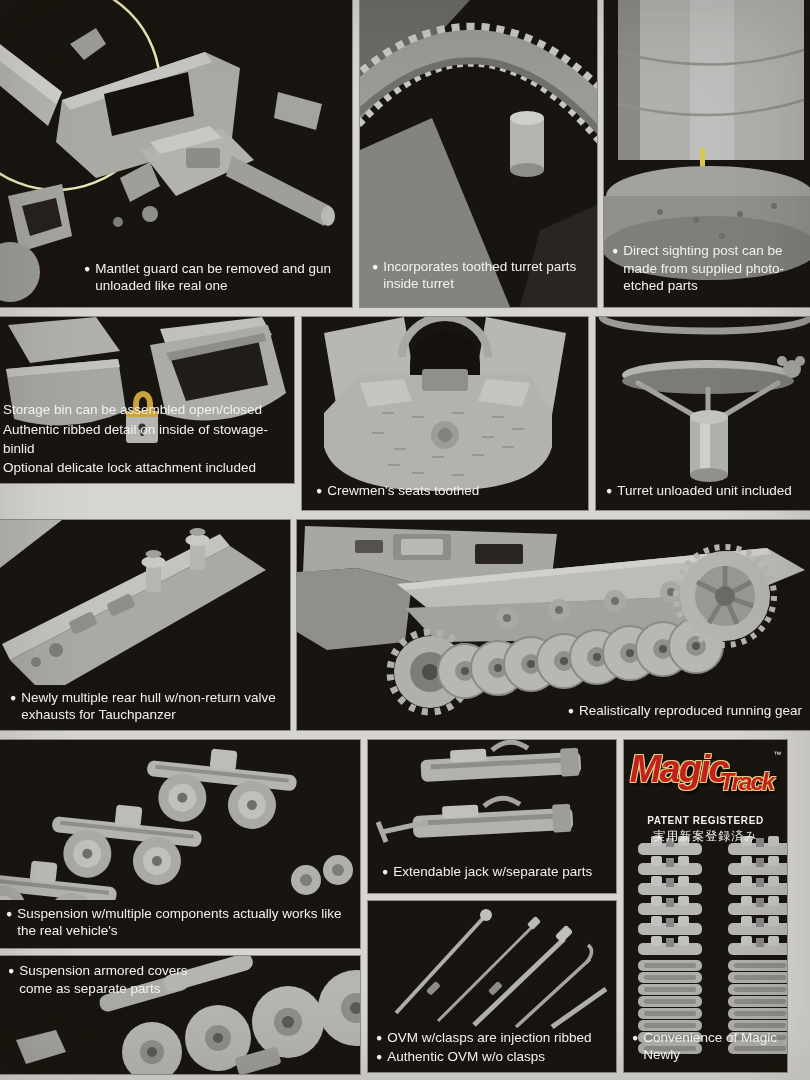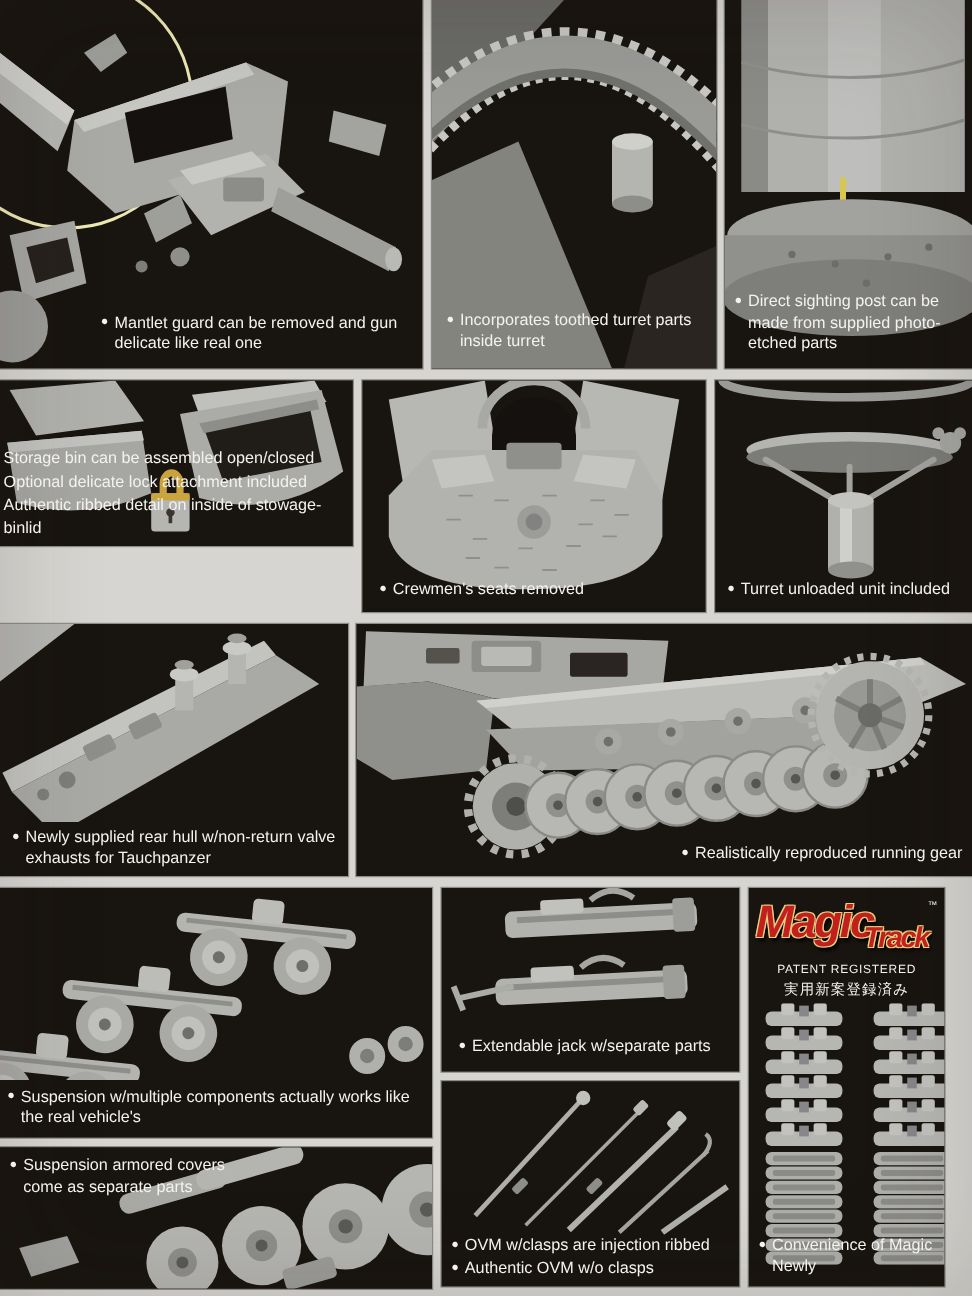--- a/index.html
+++ b/index.html
@@ -17,21 +17,21 @@
   .capcol .b{font-size:10.5px;padding-top:2px;}
   svg{display:block;}
   
   .mt-logo{position:absolute;top:8px;left:0;right:0;text-align:center;z-index:5;}
   .mt-word{font-style:italic;font-weight:bold;color:#c2201f;letter-spacing:-2px;
         text-shadow:-1px -1px 0 #e6cf7e, 1px -1px 0 #e6cf7e, -1px 1px 0 #e6cf7e,
                     1px 1px 0 #e6cf7e, 2px 3px 3px rgba(0,0,0,.9);}
   .mt-magic{font-size:38px;display:inline-block;}
   .mt-track{font-size:24px;display:inline-block;margin-left:-8px;position:relative;top:8px;}
   .mt-tm{color:#f3f2ee;font-size:8px;vertical-align:top;position:relative;top:2px;}
-  .mt-patent{color:#f3f2ee;font-weight:normal;font-size:10px;letter-spacing:.6px;margin-top:12px;}
+  .mt-patent{color:#f3f2ee;font-weight:bold;font-size:10px;letter-spacing:.6px;margin-top:24px;}
   .mt-jp{color:#f3f2ee;font-size:12px;letter-spacing:1px;margin-top:2px;}
 </style>
 </head>
 <body>
 
 <div id="page">
 
   <div class="panel" style="left:0;top:0;width:352px;height:307px;">
     <svg width="352" height="307">
       <circle cx="56" cy="86" r="104" fill="none" stroke="#ece8b2" stroke-width="2.5"></circle>
@@ -49,21 +49,21 @@
       <polygon points="232,156 330,206 324,226 226,176" fill="#9e9e9b"></polygon>
       <ellipse cx="328" cy="216" rx="7" ry="10" fill="#b9b9b6"></ellipse>
       <polygon points="8,196 62,184 72,236 20,252" fill="#a5a5a2"></polygon>
       <polygon points="22,206 56,198 62,226 30,236" fill="#26211d"></polygon>
       <circle cx="10" cy="272" r="30" fill="#9b9b98"></circle>
       <circle cx="150" cy="214" r="8" fill="#8e8e8b"></circle>
       <circle cx="118" cy="222" r="5" fill="#7d7d7a"></circle>
     </svg>
     <div class="cap" style="left:84px;bottom:12px;width:262px;">
       <span class="b">●</span>
-      <span>Mantlet guard can be removed and gun delicate like real one</span>
+      <span>Mantlet guard can be removed and gun unloaded like real one</span>
     </div>
   </div>
 
   <div class="panel" style="left:360px;top:0;width:237px;height:307px;">
     <svg width="237" height="307">
       <polygon points="0,0 110,0 0,120" fill="#6a6a67"></polygon>
       <polygon points="0,150 72,118 150,307 0,307" fill="#84847f"></polygon>
       <path d="M-15,112 Q120,-32 256,132" stroke="#c6c6c3" stroke-width="44" fill="none" stroke-dasharray="7 6"></path>
       <path d="M-15,112 Q120,-32 256,132" stroke="#9a9a97" stroke-width="30" fill="none"></path>
       <path d="M-15,126 Q120,-14 252,146" stroke="#70706d" stroke-width="7" fill="none"></path>
@@ -95,39 +95,39 @@
       <circle cx="136" cy="214" r="3" fill="#6c6c69"></circle>
       <circle cx="170" cy="206" r="3" fill="#6c6c69"></circle>
       <circle cx="118" cy="236" r="3" fill="#6c6c69"></circle>
     </svg>
     <div class="cap" style="left:8px;bottom:12px;width:196px;">
       <span class="b">●</span>
       <span>Direct sighting post can be made from supplied photo-etched parts</span>
     </div>
   </div>
 
-  <div class="panel" style="left:0;top:317px;width:294px;height:138px;">
+  <div class="panel" style="left:0;top:317px;width:294px;height:166px;">
     <svg width="294" height="128">
       <polygon points="8,8 96,0 120,34 30,46" fill="#b0b0ad"></polygon>
       <path d="M6,52 L118,42 L126,94 Q70,118 14,102 Z" fill="#a6a6a3"></path>
       <path d="M6,52 L118,42 L120,50 L8,60 Z" fill="#c2c2bf"></path>
       <polygon points="160,12 262,0 272,18 168,34" fill="#c0c0bd"></polygon>
       <path d="M150,28 L268,8 L286,76 Q232,116 166,98 Z" fill="#ababa8"></path>
       <polygon points="170,40 258,22 268,68 186,84" fill="#201c18"></polygon>
       <polygon points="166,36 264,16 266,24 170,44" fill="#8d8d8a"></polygon>
       <path d="M133,86 a10,12 0 0 1 20,0 v10 h-6 v-10 a4,6 0 0 0 -8,0 v10 h-6 z" fill="#c9a23c"></path>
       <rect x="126" y="94" width="32" height="32" rx="3" fill="#b5b5b2"></rect>
       <rect x="126" y="94" width="32" height="6" fill="#caa53e"></rect>
       <circle cx="142" cy="110" r="3.5" fill="#3a352f"></circle>
       <rect x="140.5" y="111" width="3" height="8" fill="#3a352f"></rect>
     </svg>
     <div class="capcol" style="left:3px;bottom:6px;">
       <div>Storage bin can be assembled open/closed</div>
+      <div>Authentic ribbed detail on inside of stowage-binlid</div>
       <div>Optional delicate lock attachment included</div>
-      <div>Authentic ribbed detail on inside of stowage-binlid</div>
     </div>
   </div>
 
   <div class="panel" style="left:302px;top:317px;width:286px;height:193px;">
     <svg width="286" height="193">
       <polygon points="22,16 102,0 116,84 38,110" fill="#b7b7b4"></polygon>
       <polygon points="184,0 264,16 248,110 170,84" fill="#b7b7b4"></polygon>
       <path d="M108,46 a35,32 0 0 1 70,0 v18 h-70 z" fill="#15110e"></path>
       <path d="M100,40 a43,40 0 0 1 86,0" stroke="#a8a8a5" stroke-width="8" fill="none"></path>
       <path d="M58,58 h170 l22,38 v34 q-12,44 -114,44 q-102,0 -114,-44 v-34 z" fill="#b2b2af"></path>
@@ -136,21 +136,21 @@
       <circle cx="143" cy="118" r="7" fill="#828280"></circle>
       <polygon points="58,66 102,62 110,84 66,90" fill="#c4c4c1"></polygon>
       <polygon points="184,62 228,66 220,90 176,84" fill="#c4c4c1"></polygon>
       <g stroke="#8f8f8c" stroke-width="1.5">
         <path d="M80,96 h12 M110,100 h12 M150,96 h12 M190,100 h12 M70,116 h12 M180,120 h12 M210,112 h12
                  M92,132 h12 M130,140 h12 M170,138 h12 M200,130 h12 M110,156 h12 M150,158 h12 M86,148 h12"></path>
       </g>
     </svg>
     <div class="cap" style="left:14px;bottom:10px;width:250px;">
       <span class="b">●</span>
-      <span>Crewmen's seats removed</span>
+      <span>Crewmen's seats toothed</span>
     </div>
   </div>
 
   <div class="panel" style="left:596px;top:317px;width:214px;height:193px;">
     <svg width="214" height="193">
       <ellipse cx="110" cy="0" rx="104" ry="14" fill="none" stroke="#9a9a97" stroke-width="7"></ellipse>
       <ellipse cx="112" cy="58" rx="86" ry="15" fill="#b4b4b1"></ellipse>
       <ellipse cx="112" cy="64" rx="86" ry="13" fill="#7b7b78"></ellipse>
       <g fill="#a5a5a2">
         <circle cx="196" cy="52" r="9"></circle>
@@ -186,21 +186,21 @@
         <ellipse cx="197.5" cy="20" rx="12" ry="6" fill="#c9c9c6"></ellipse>
         <ellipse cx="197.5" cy="12" rx="8" ry="4" fill="#a0a09d"></ellipse>
       </g>
       <rect x="70" y="96" width="26" height="14" rx="3" fill="#8e8e8b" transform="rotate(-26 83 103)"></rect>
       <rect x="108" y="78" width="26" height="14" rx="3" fill="#8e8e8b" transform="rotate(-26 121 85)"></rect>
       <circle cx="56" cy="130" r="7" fill="#7d7d7a"></circle>
       <circle cx="36" cy="142" r="5" fill="#7d7d7a"></circle>
     </svg>
     <div class="cap" style="left:10px;bottom:6px;width:274px;">
       <span class="b">●</span>
-      <span>Newly supplied rear hull w/non-return valve exhausts for Tauchpanzer</span>
+      <span>Newly multiple rear hull w/non-return valve exhausts for Tauchpanzer</span>
     </div>
   </div>
 
   <div class="panel" style="left:297px;top:520px;width:513px;height:210px;">
     <svg width="513" height="210">
       <polygon points="8,6 260,14 255,56 115,62 60,48 6,52" fill="#a7a7a4"></polygon>
       <rect x="96" y="14" width="58" height="26" rx="3" fill="#8d8d8a"></rect>
       <rect x="104" y="19" width="42" height="16" rx="2" fill="#b9b9b6"></rect>
       <rect x="178" y="24" width="48" height="20" rx="2" fill="#2a2522"></rect>
       <rect x="58" y="20" width="28" height="13" rx="2" fill="#55524e"></rect>

